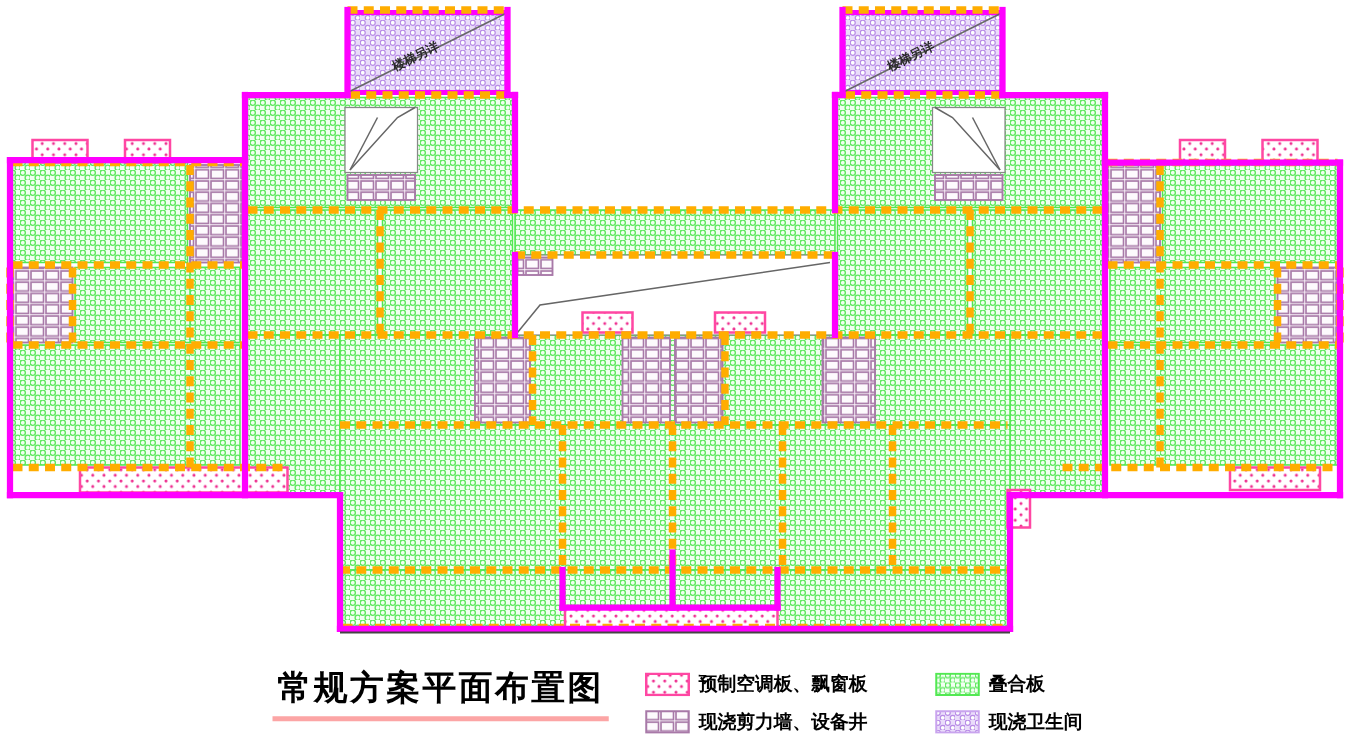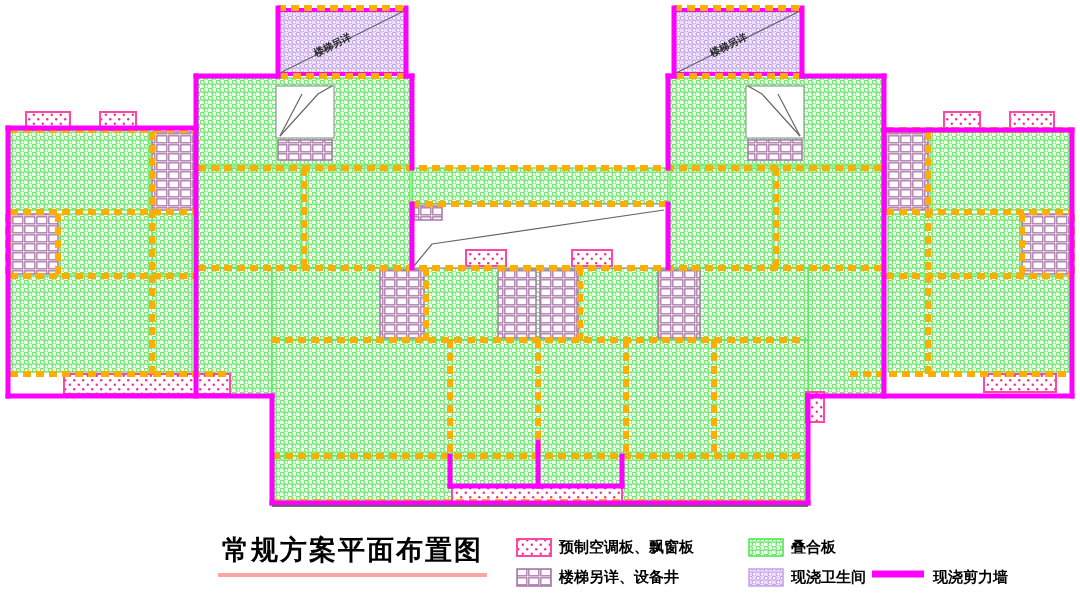--- a/index.html
+++ b/index.html
@@ -188,30 +188,24 @@
             <rect x="1" y="1" width="34" height="17" fill="url(#pat-green)" stroke="#52E852" stroke-width="1.6"></rect>
           </svg>
           <span class="lg-label">叠合板</span>
         </div>
       </div>
       <div class="lg-row">
         <div class="lg-item w1">
           <svg class="sw" width="36" height="19">
             <rect x="1" y="1" width="34" height="17" fill="url(#pat-grid)" stroke="#A879A8" stroke-width="1.6"></rect>
           </svg>
-          <span class="lg-label">楼梯另详、设备井</span>
+          <span class="lg-label">现浇剪力墙、设备井</span>
         </div>
         <div class="lg-item w2">
           <svg class="sw" width="36" height="19">
             <rect x="1" y="1" width="34" height="17" fill="url(#pat-stair)" stroke="#C9A4EE" stroke-width="1.6"></rect>
           </svg>
           <span class="lg-label">现浇卫生间</span>
-        </div>
-        <div class="lg-item w3">
-          <svg class="sw" width="56" height="12">
-            <line x1="2" y1="6" x2="54" y2="6" stroke="#FF00FF" stroke-width="7"></line>
-          </svg>
-          <span class="lg-label">现浇剪力墙</span>
         </div>
       </div>
     </div>
   </div>
 </div>
 
 </body></html>

